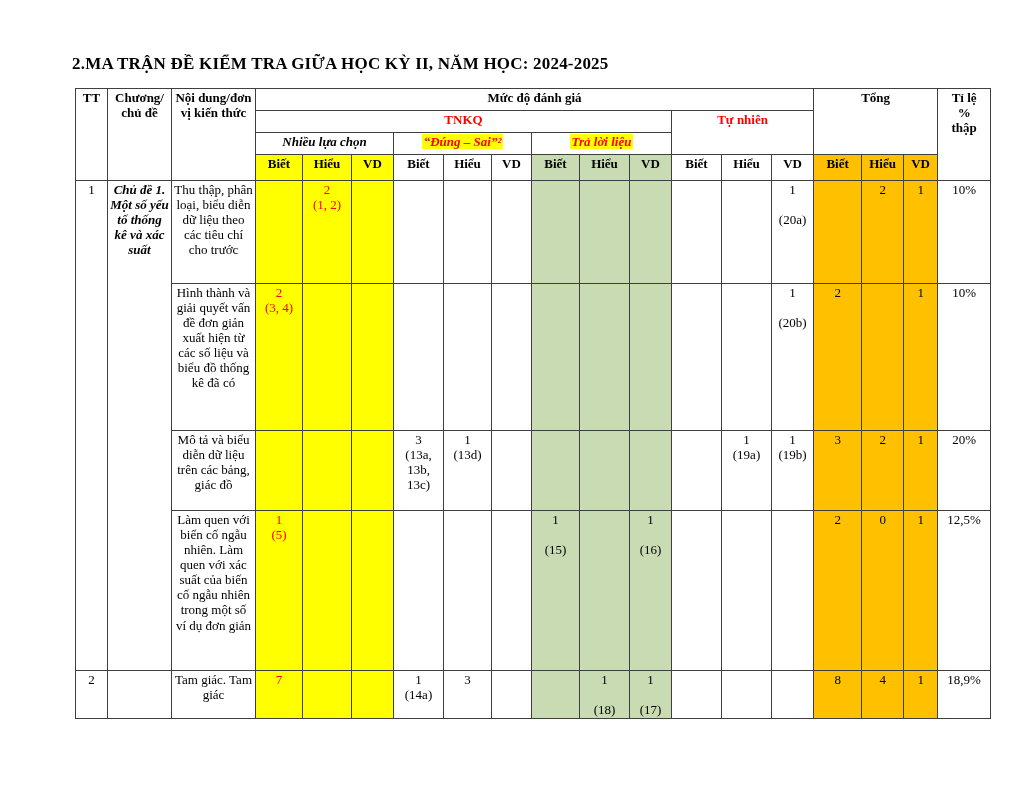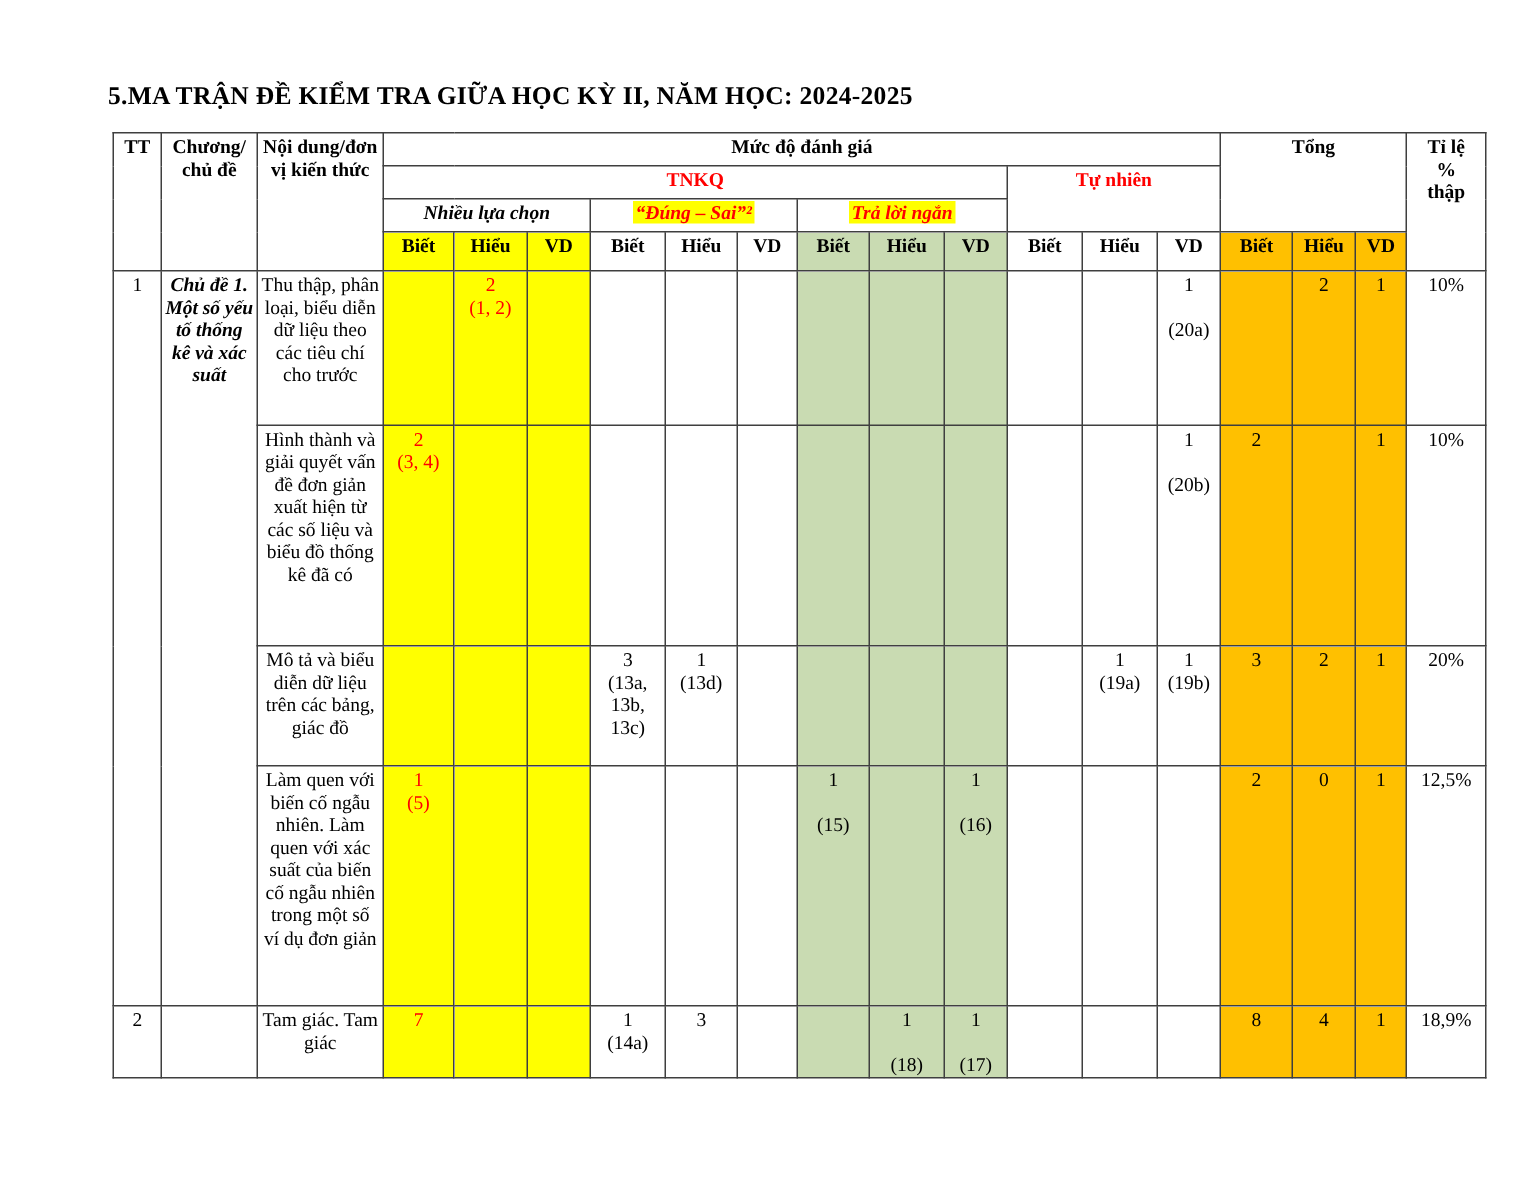--- a/index.html
+++ b/index.html
@@ -35,21 +35,21 @@
   .bg-g{background:var(--shade-green);}
   .bg-o{background:var(--shade-orange);}
   .red{color:var(--accent-red);}
   .grp{font-style:italic;font-weight:normal;}
   .hl{background:var(--hl-yellow);padding:0 2px;}
   td.chapter{font-weight:bold;vertical-align:middle;font-style:italic;}
 </style>
 </head>
 <body>
 
-<div class="page-title">5.MA TRẬN ĐỀ KIỂM TRA GIỮA HỌC KỲ II, NĂM HỌC: 2024-2025</div>
+<div class="page-title">2.MA TRẬN ĐỀ KIỂM TRA GIỮA HỌC KỲ II, NĂM HỌC: 2024-2025</div>
 
 <table class="matrix">
   <colgroup>
     <col style="width:32px">
       <col style="width:64px">
       <col style="width:84px">
     <col style="width:47px">
       <col style="width:49px">
       <col style="width:42px">
     <col style="width:50px">
@@ -80,21 +80,21 @@
   </tr>
 
   <tr style="height:22px">
     <td class="hdr red" colspan="9">TNKQ</td>
     <td class="hdr red" colspan="3" rowspan="2">Tự nhiên</td>
   </tr>
 
   <tr style="height:22px">
     <td class="hdr grp" colspan="3">Nhiều lựa chọn</td>
     <td class="hdr grp red" colspan="3"><span class="hl">“Đúng – Sai”²</span></td>
-    <td class="hdr grp red" colspan="3"><span class="hl">Trả lời ngắn</span></td>
+    <td class="hdr grp red" colspan="3"><span class="hl">Trả lời liệu</span></td>
   </tr>
 
   <tr style="height:26px">
     <td class="hdr bg-y">Biết</td>
     <td class="hdr bg-y">Hiểu</td>
     <td class="hdr bg-y">VD</td>
     <td class="hdr">Biết</td>
     <td class="hdr">Hiểu</td>
     <td class="hdr">VD</td>
     <td class="hdr bg-g">Biết</td>

